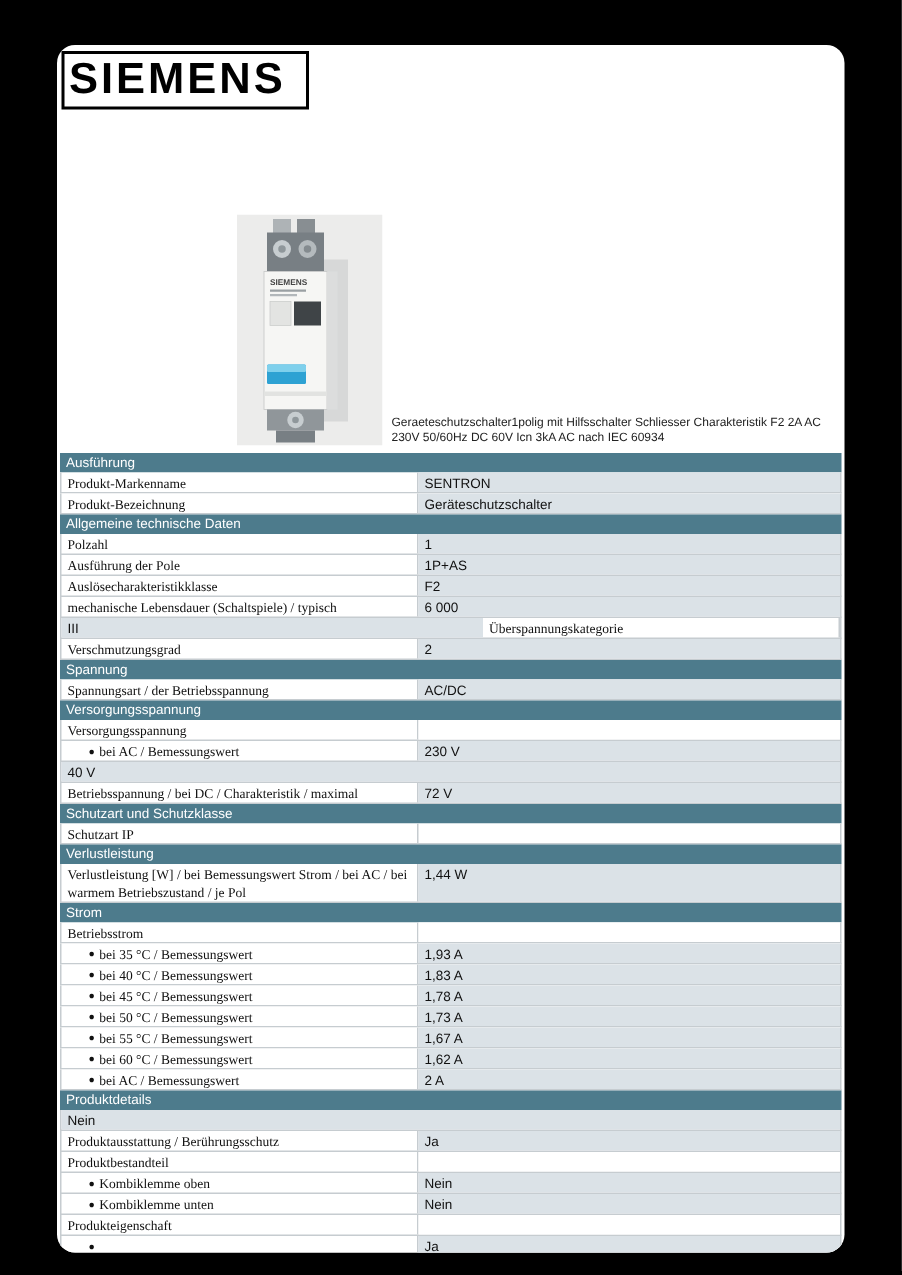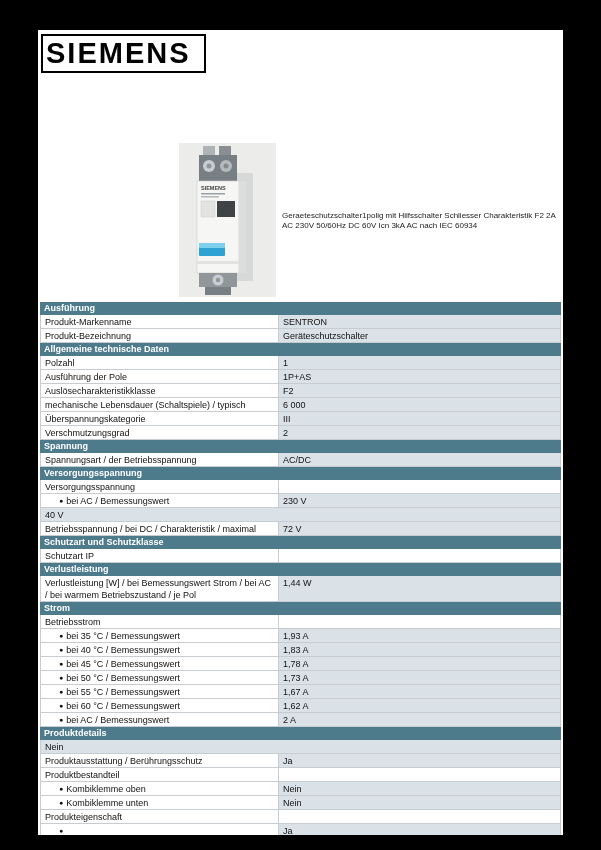--- a/index.html
+++ b/index.html
@@ -12,67 +12,68 @@
   .canvas {
     position: absolute; left: 0; top: 0;
     width: 601px; height: 850px;
     background: var(--canvas-bg, #000);
   }
   .page {
     position: absolute; left: 38px; top: 30px;
     width: 525px; height: 805px;
     background: var(--page-bg, #fff);
     overflow: hidden;
+    border-radius: 12px;
   }
   .logo {
     position: absolute; left: 3px; top: 4px;
     width: 165px; height: 39px;
     border: 2px solid #000;
     display: flex; align-items: center;
     padding-left: 3px;
     font-size: 29px; font-weight: bold; letter-spacing: 2px;
     color: #000;
   }
   .product-row {
-    position: absolute; top: 113px; left: 141px; right: 2px;
-    display: flex; gap: 6px; align-items: center;
+    position: absolute; top: 113px; left: 120px; right: 2px;
+    display: flex; gap: 6px; align-items: flex-end;
   }
   .product-image {
     width: 97px; height: 154px; flex: 0 0 auto;
   }
   .product-description {
     flex: 1;
     font-size: 8px; line-height: 10px; color: #222;
     padding-top: 2px;
   }
   .spec-table {
     position: absolute; top: 272px; left: 2px; width: 521px;
   }
   .section-header {
     height: 13px; line-height: 13px;
     background: var(--section-header-bg, #4d7b8c);
     color: var(--section-header-text, #fff);
-    font-size: 9px; font-weight: bold;
+    font-size: 9px; font-weight: normal;
     padding-left: 4px;
   }
   .row {
     display: flex; min-height: 14px;
     border-left: 1px solid var(--grid-border, #c6ccd0);
     border-right: 1px solid var(--grid-border, #c6ccd0);
     border-bottom: 1px solid var(--grid-border, #c6ccd0);
     background: #fff;
   }
   .cell {
     font-size: 9px; line-height: 12px; color: #111;
     padding: 1px 4px 0 4px;
   }
   .cell.label {
     width: 238px; flex: 0 0 238px;
     border-right: 1px solid var(--grid-border, #c6ccd0);
-    display: flex; align-items: flex-start; gap: 3px;
+    display: flex; align-items: flex-start; gap: 3px; font-family: Liberation Serif, serif;
   }
   .row.indent .cell.label { padding-left: 18px; }
   .row:not(.indent) .bullet { display: none; }
   .bullet { font-size: 7px; line-height: 12px; }
   .cell.value { flex: 1; background: var(--value-cell-bg, #dbe2e7); }
   .row.group .cell.value { background: #fff; }
 </style>
 </head>
 <body>
 
@@ -163,25 +164,25 @@
 
   <div class="row">
     <div class="cell label">
 
       <span class="label-text">mechanische Lebensdauer (Schaltspiele) / typisch</span>
     </div>
     <div class="cell value">6 000</div>
   </div>
 
   <div class="row">
+    <div class="cell value">III</div>
     <div class="cell label">
 
       <span class="label-text">Überspannungskategorie</span>
     </div>
-    <div class="cell value">III</div>
   </div>
 
   <div class="row">
     <div class="cell label">
 
       <span class="label-text">Verschmutzungsgrad</span>
     </div>
     <div class="cell value">2</div>
   </div>
 </div>

